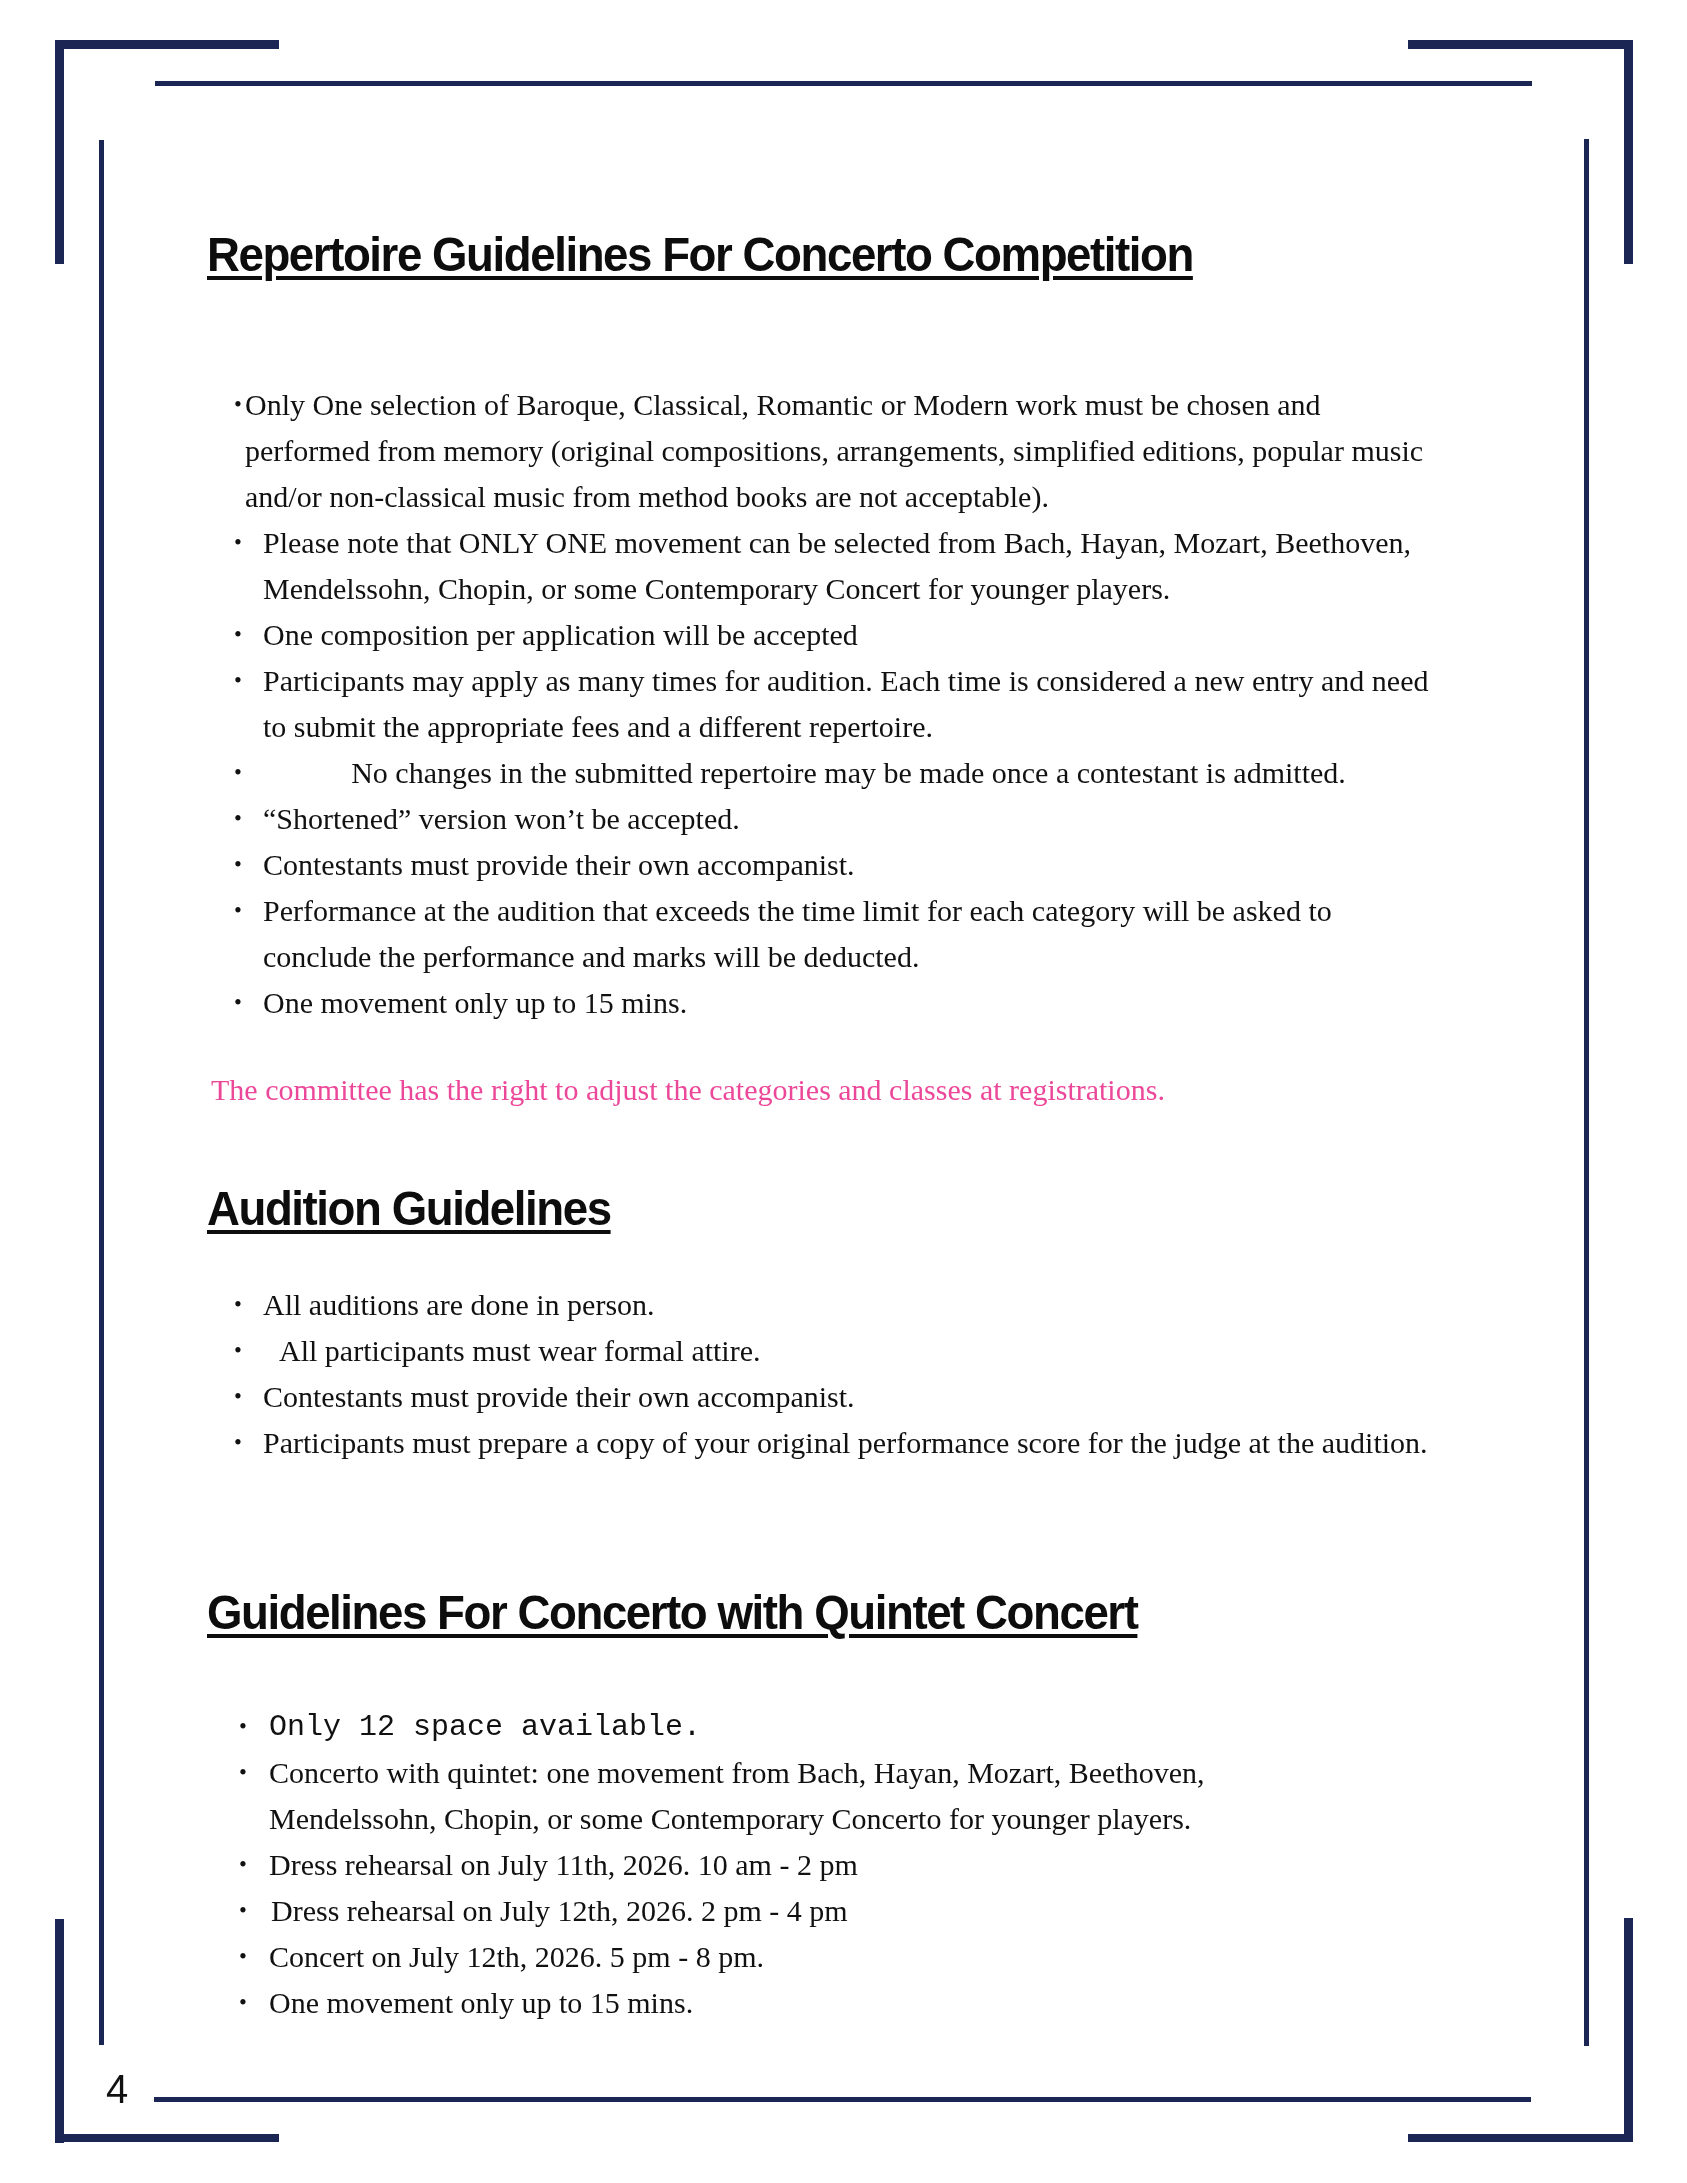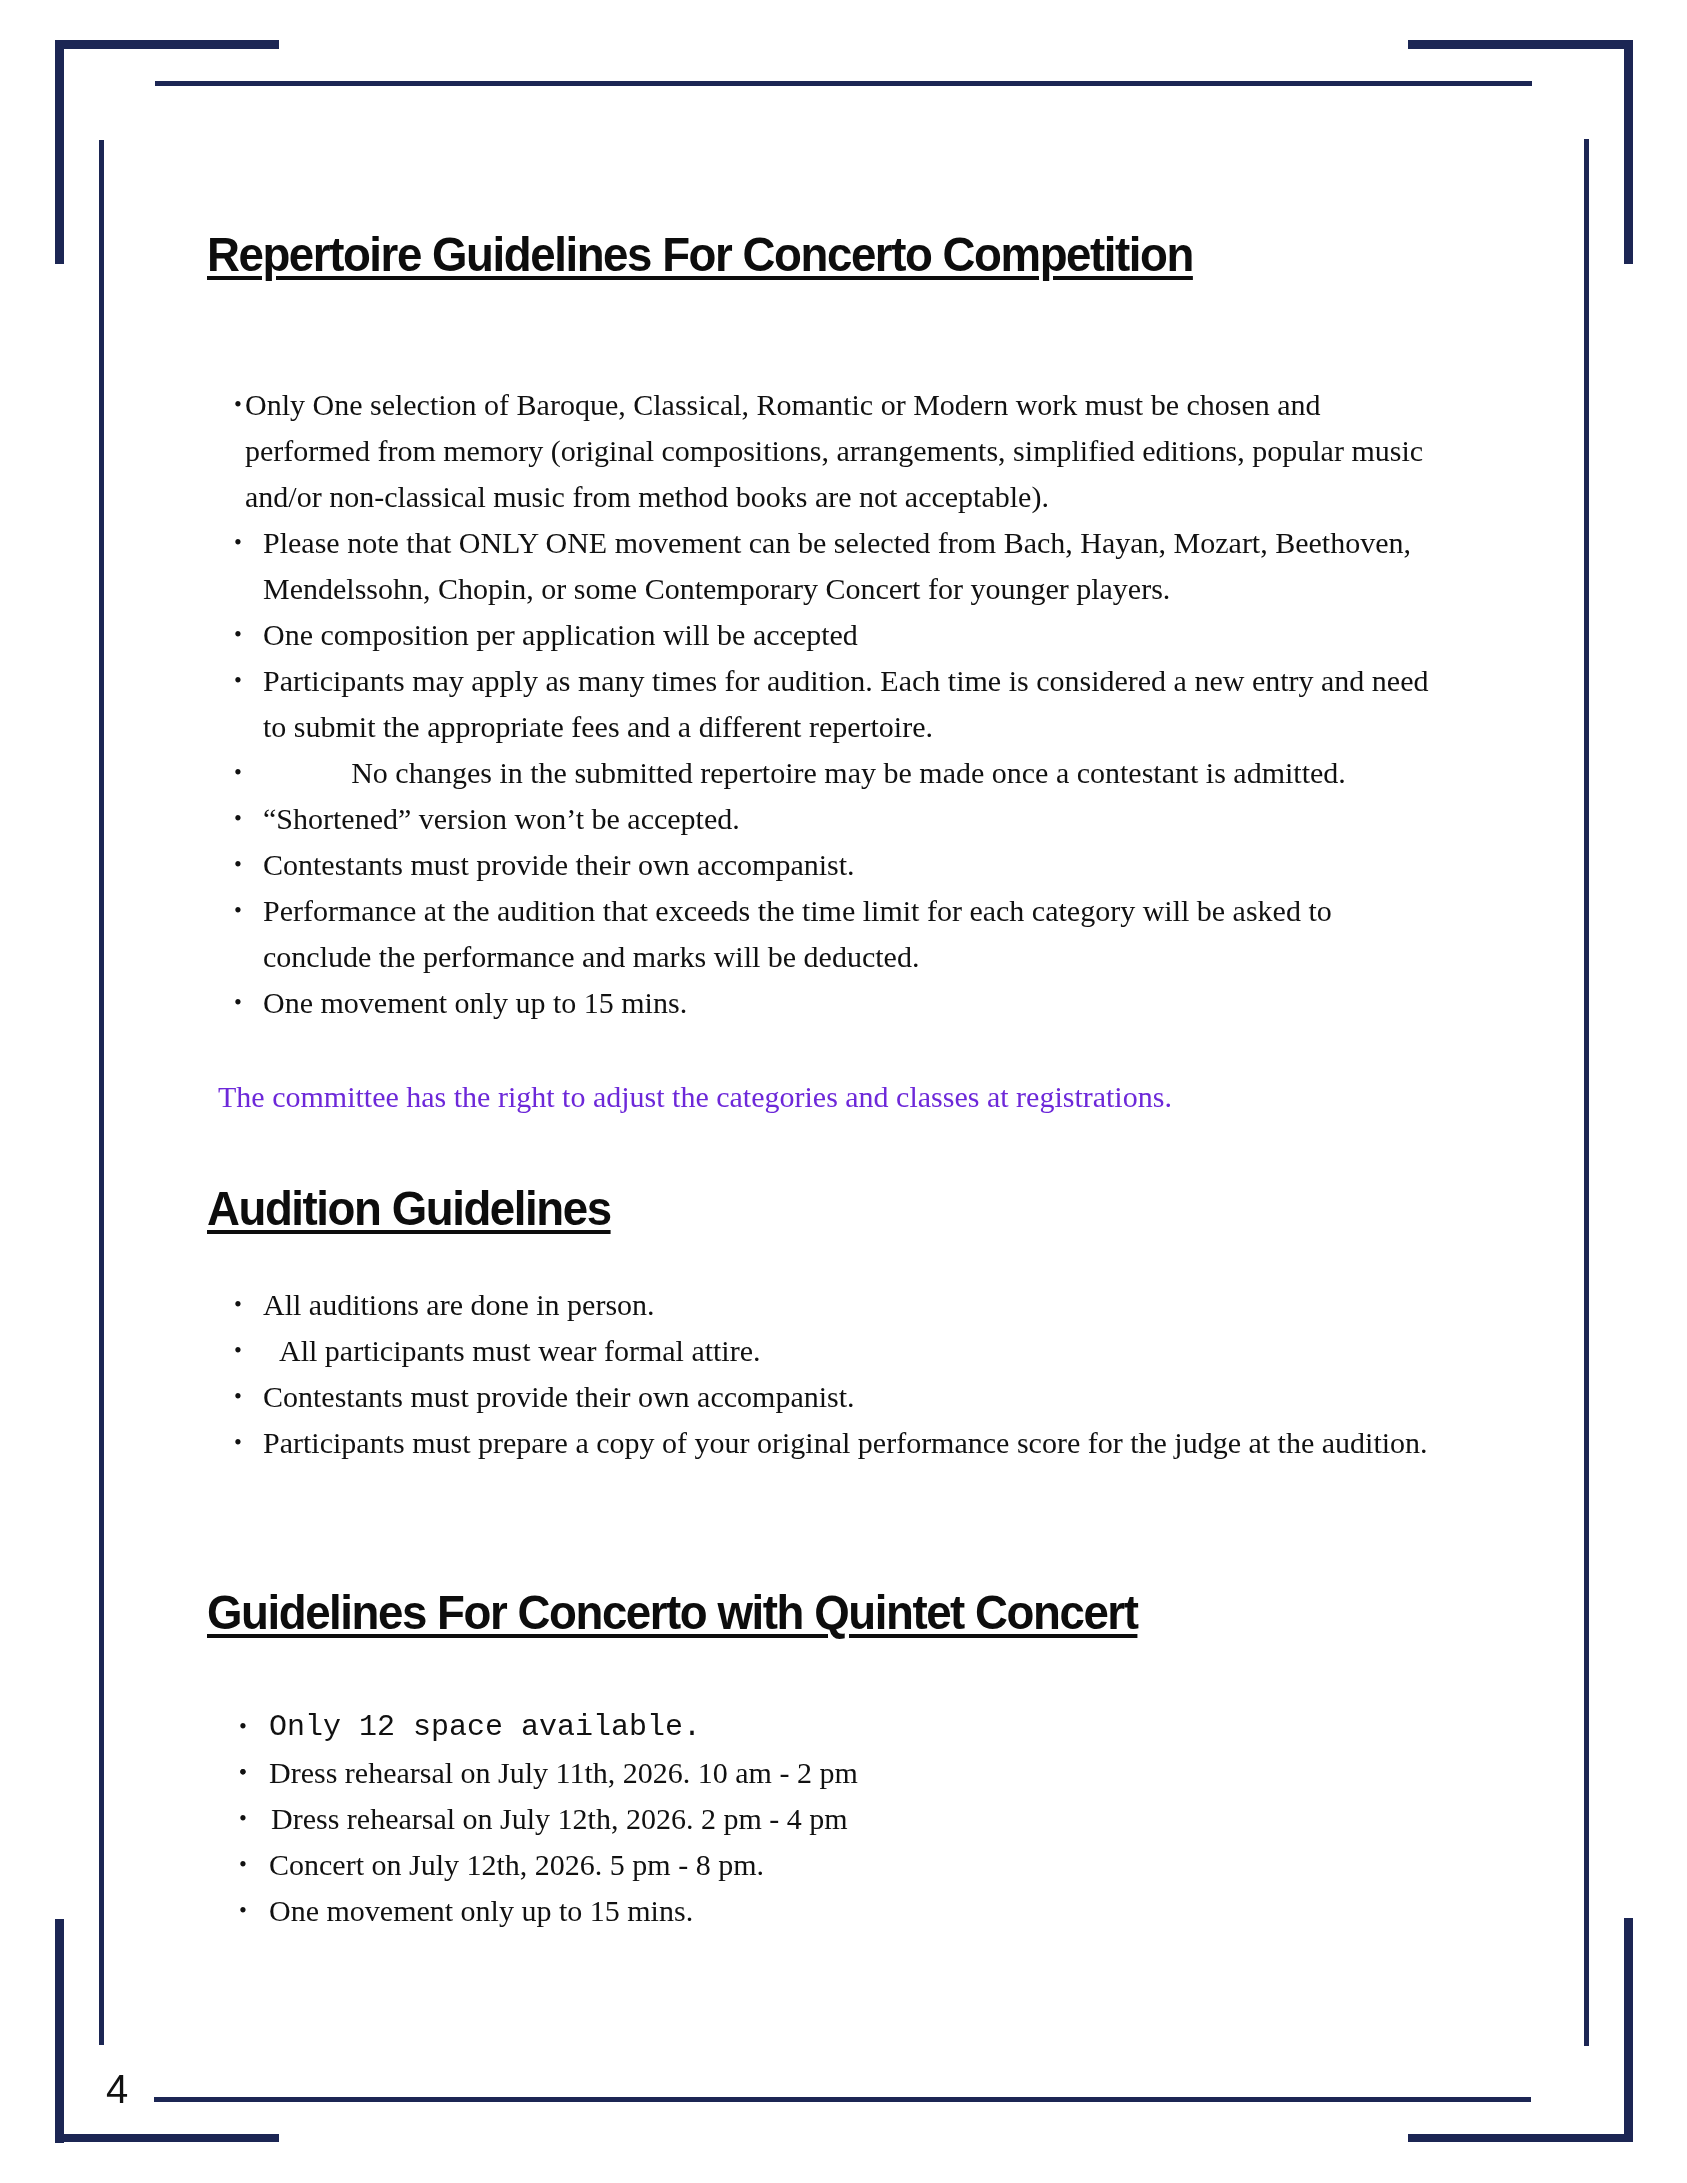--- a/index.html
+++ b/index.html
@@ -17,23 +17,23 @@
     position: absolute; margin: 0; padding: 0; list-style: none;
     font-family: "Liberation Serif", "DejaVu Serif", serif;
     font-size: 30px; line-height: 46px; color: #111111;
   }
   .list li { position: relative; padding-left: 0; }
   .list li .bullet {
     position: absolute; font-size: 22.5px; line-height: 46px; color: #111;
   }
   .list li .txt { display: block; }
   .para {
-    position: absolute; margin: 11px;
+    position: absolute; margin: 4px;
     font-family: "Liberation Serif", "DejaVu Serif", serif;
-    font-size: 30px; line-height: 46px; color: #6d28d9; white-space: nowrap;
+    font-size: 30px; line-height: 46px; color: #ec4899; white-space: nowrap;
   }
   .pagenum {
     position: absolute; left: 106px; top: 2069px;
     font-family: "Liberation Sans", "DejaVu Sans", sans-serif;
     font-size: 40px; line-height: 40px; color: #111;
   }
 </style>
 </head>
 <body>
 
@@ -116,20 +116,21 @@
 
 <h2 class="heading" style="top:1583px;">Guidelines For Concerto with Quintet Concert</h2>
 
 <ul class="list" style="left:239px;top:1704px;width:1211px;">
   <li>
       <span class="bullet" style="left:0;">•</span>
       <span class="txt" style="margin-left:30px;font-family:Liberation Mono, monospace;">Only 12 space available.</span>
     </li>
   <li>
       <span class="bullet" style="left:0;">•</span>
+      <span class="txt" style="margin-left:30px;width:1032px;">Concerto with quintet: one movement from Bach, Hayan, Mozart, Beethoven, Mendelssohn, Chopin, or some Contemporary Concerto for younger players.</span>
     </li>
   <li>
       <span class="bullet" style="left:0;">•</span>
       <span class="txt" style="margin-left:30px;">Dress rehearsal on July 11th, 2026. 10 am - 2 pm</span>
     </li>
   <li>
       <span class="bullet" style="left:0;">•</span>
       <span class="txt" style="margin-left:32px;">Dress rehearsal on July 12th, 2026. 2 pm - 4 pm</span>
     </li>
   <li>

